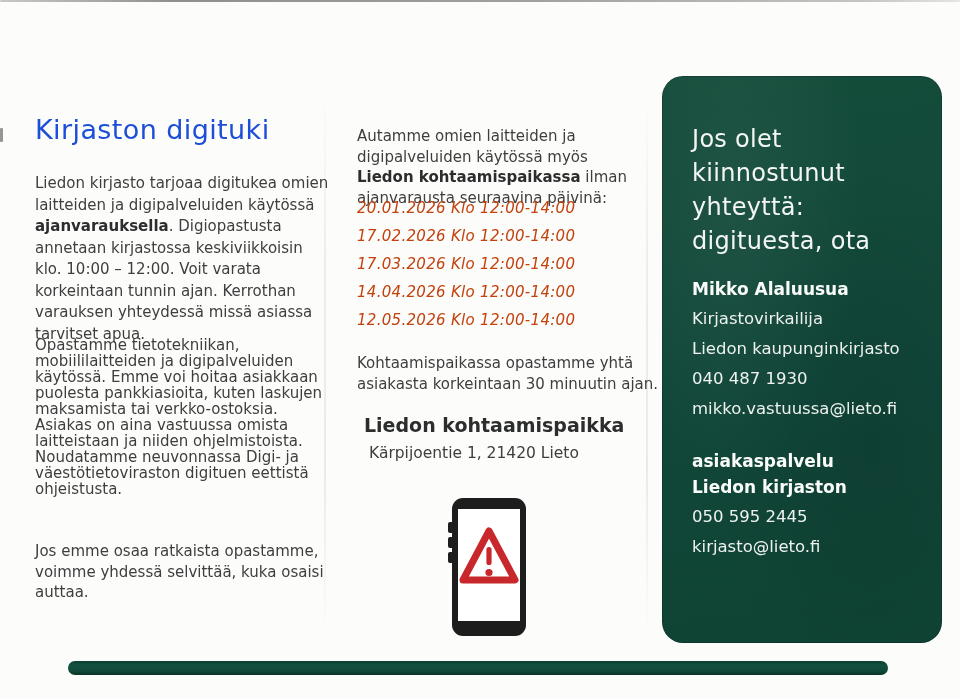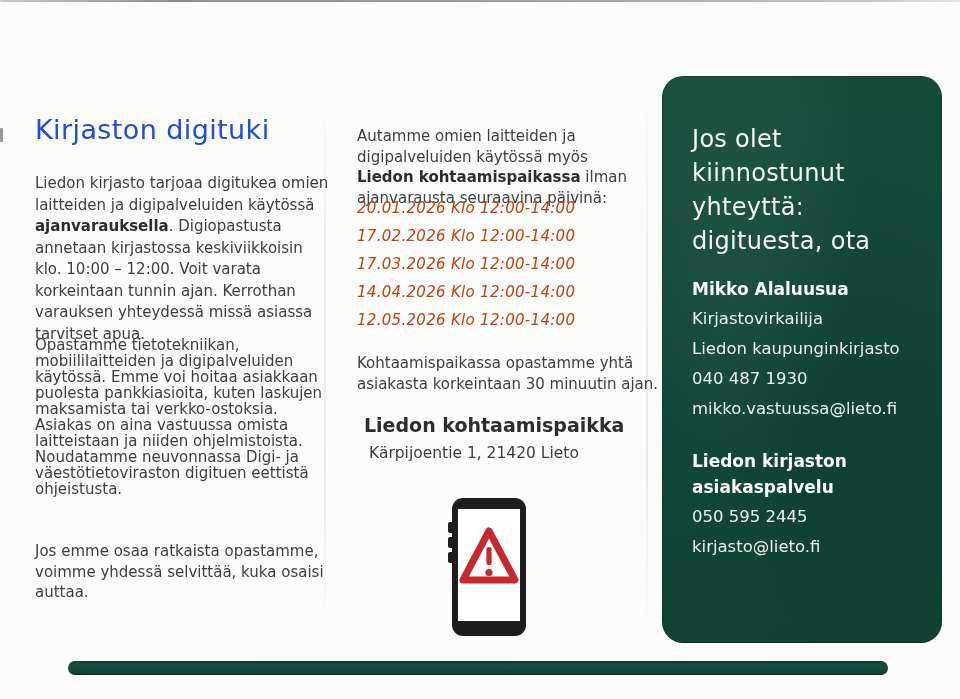--- a/index.html
+++ b/index.html
@@ -126,20 +126,20 @@
 
   <div class="contact-1">
     <div class="line contact-name">Mikko Alaluusua</div>
     <div class="line">Kirjastovirkailija</div>
     <div class="line">Liedon kaupunginkirjasto</div>
     <div class="line">040 487 1930</div>
     <div class="line">mikko.vastuussa@lieto.fi</div>
   </div>
 
   <div class="contact-2">
+    <div class="bold-line">asiakaspalvelu</div>
     <div class="bold-line">Liedon kirjaston</div>
-    <div class="bold-line">asiakaspalvelu</div>
     <div class="line first-plain">050 595 2445</div>
     <div class="line">kirjasto@lieto.fi</div>
   </div>
 </div>
 
 <div class="abs bottom-bar"></div>
 
 </body></html>

